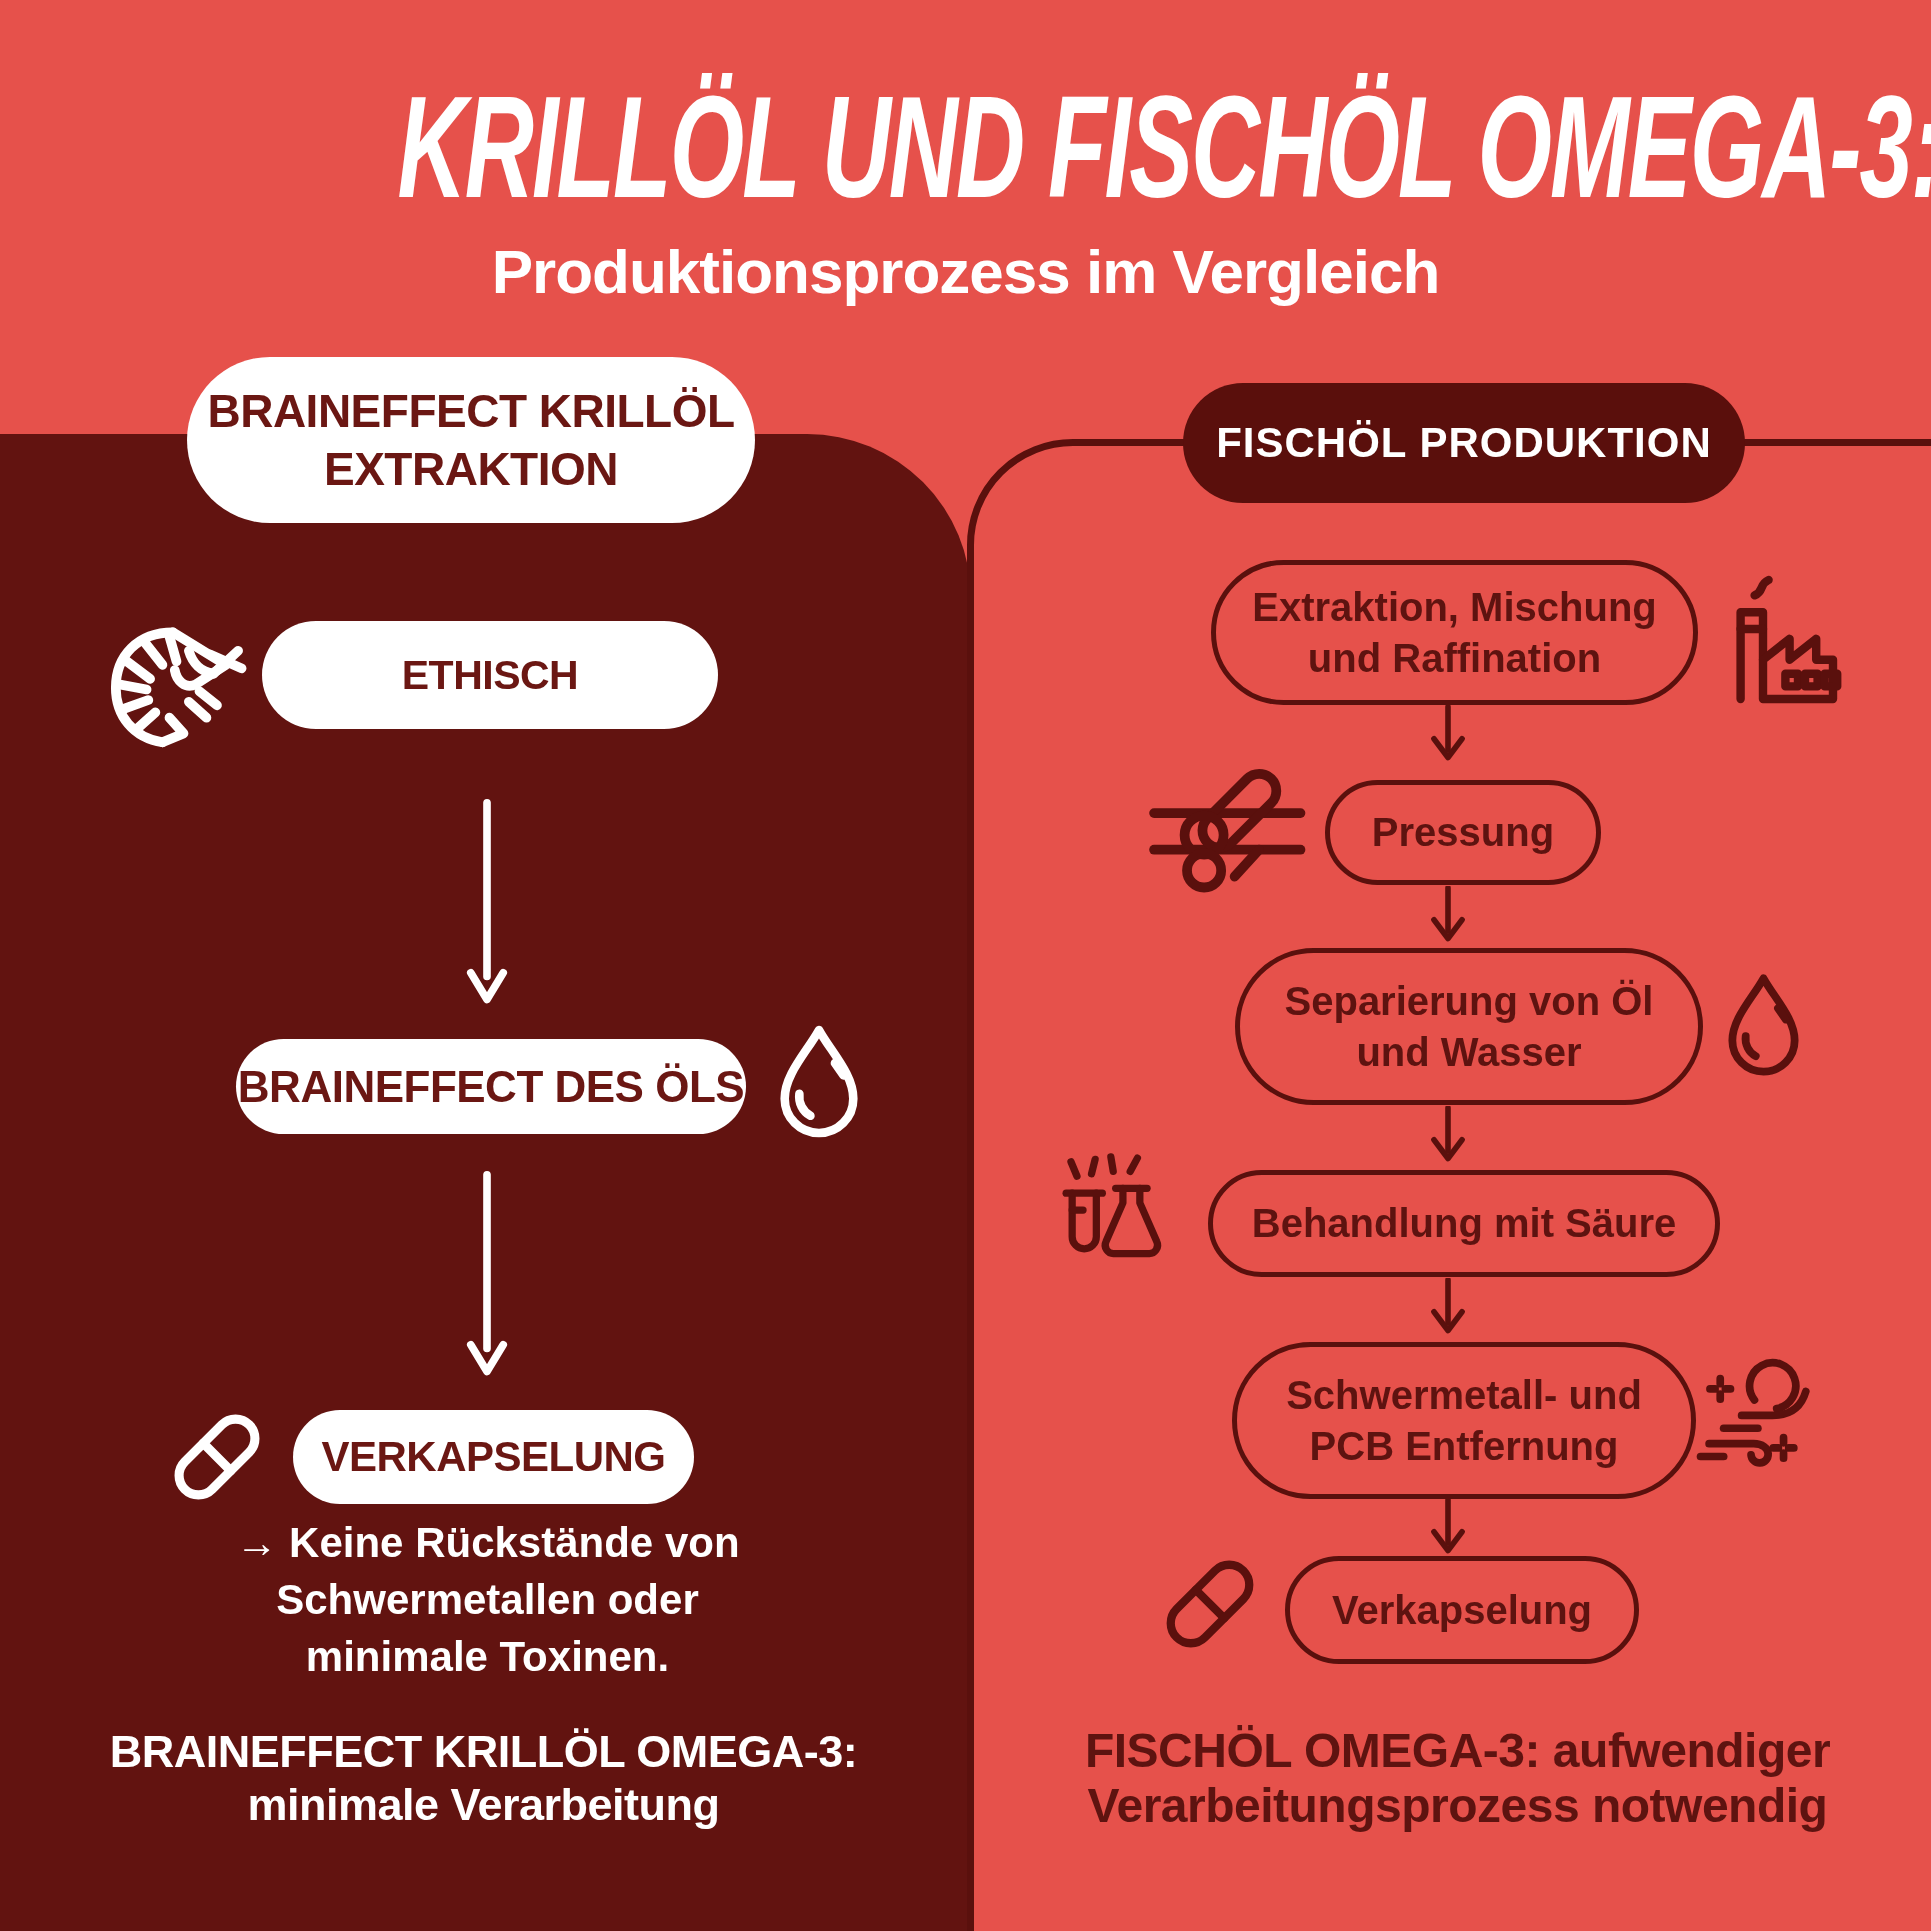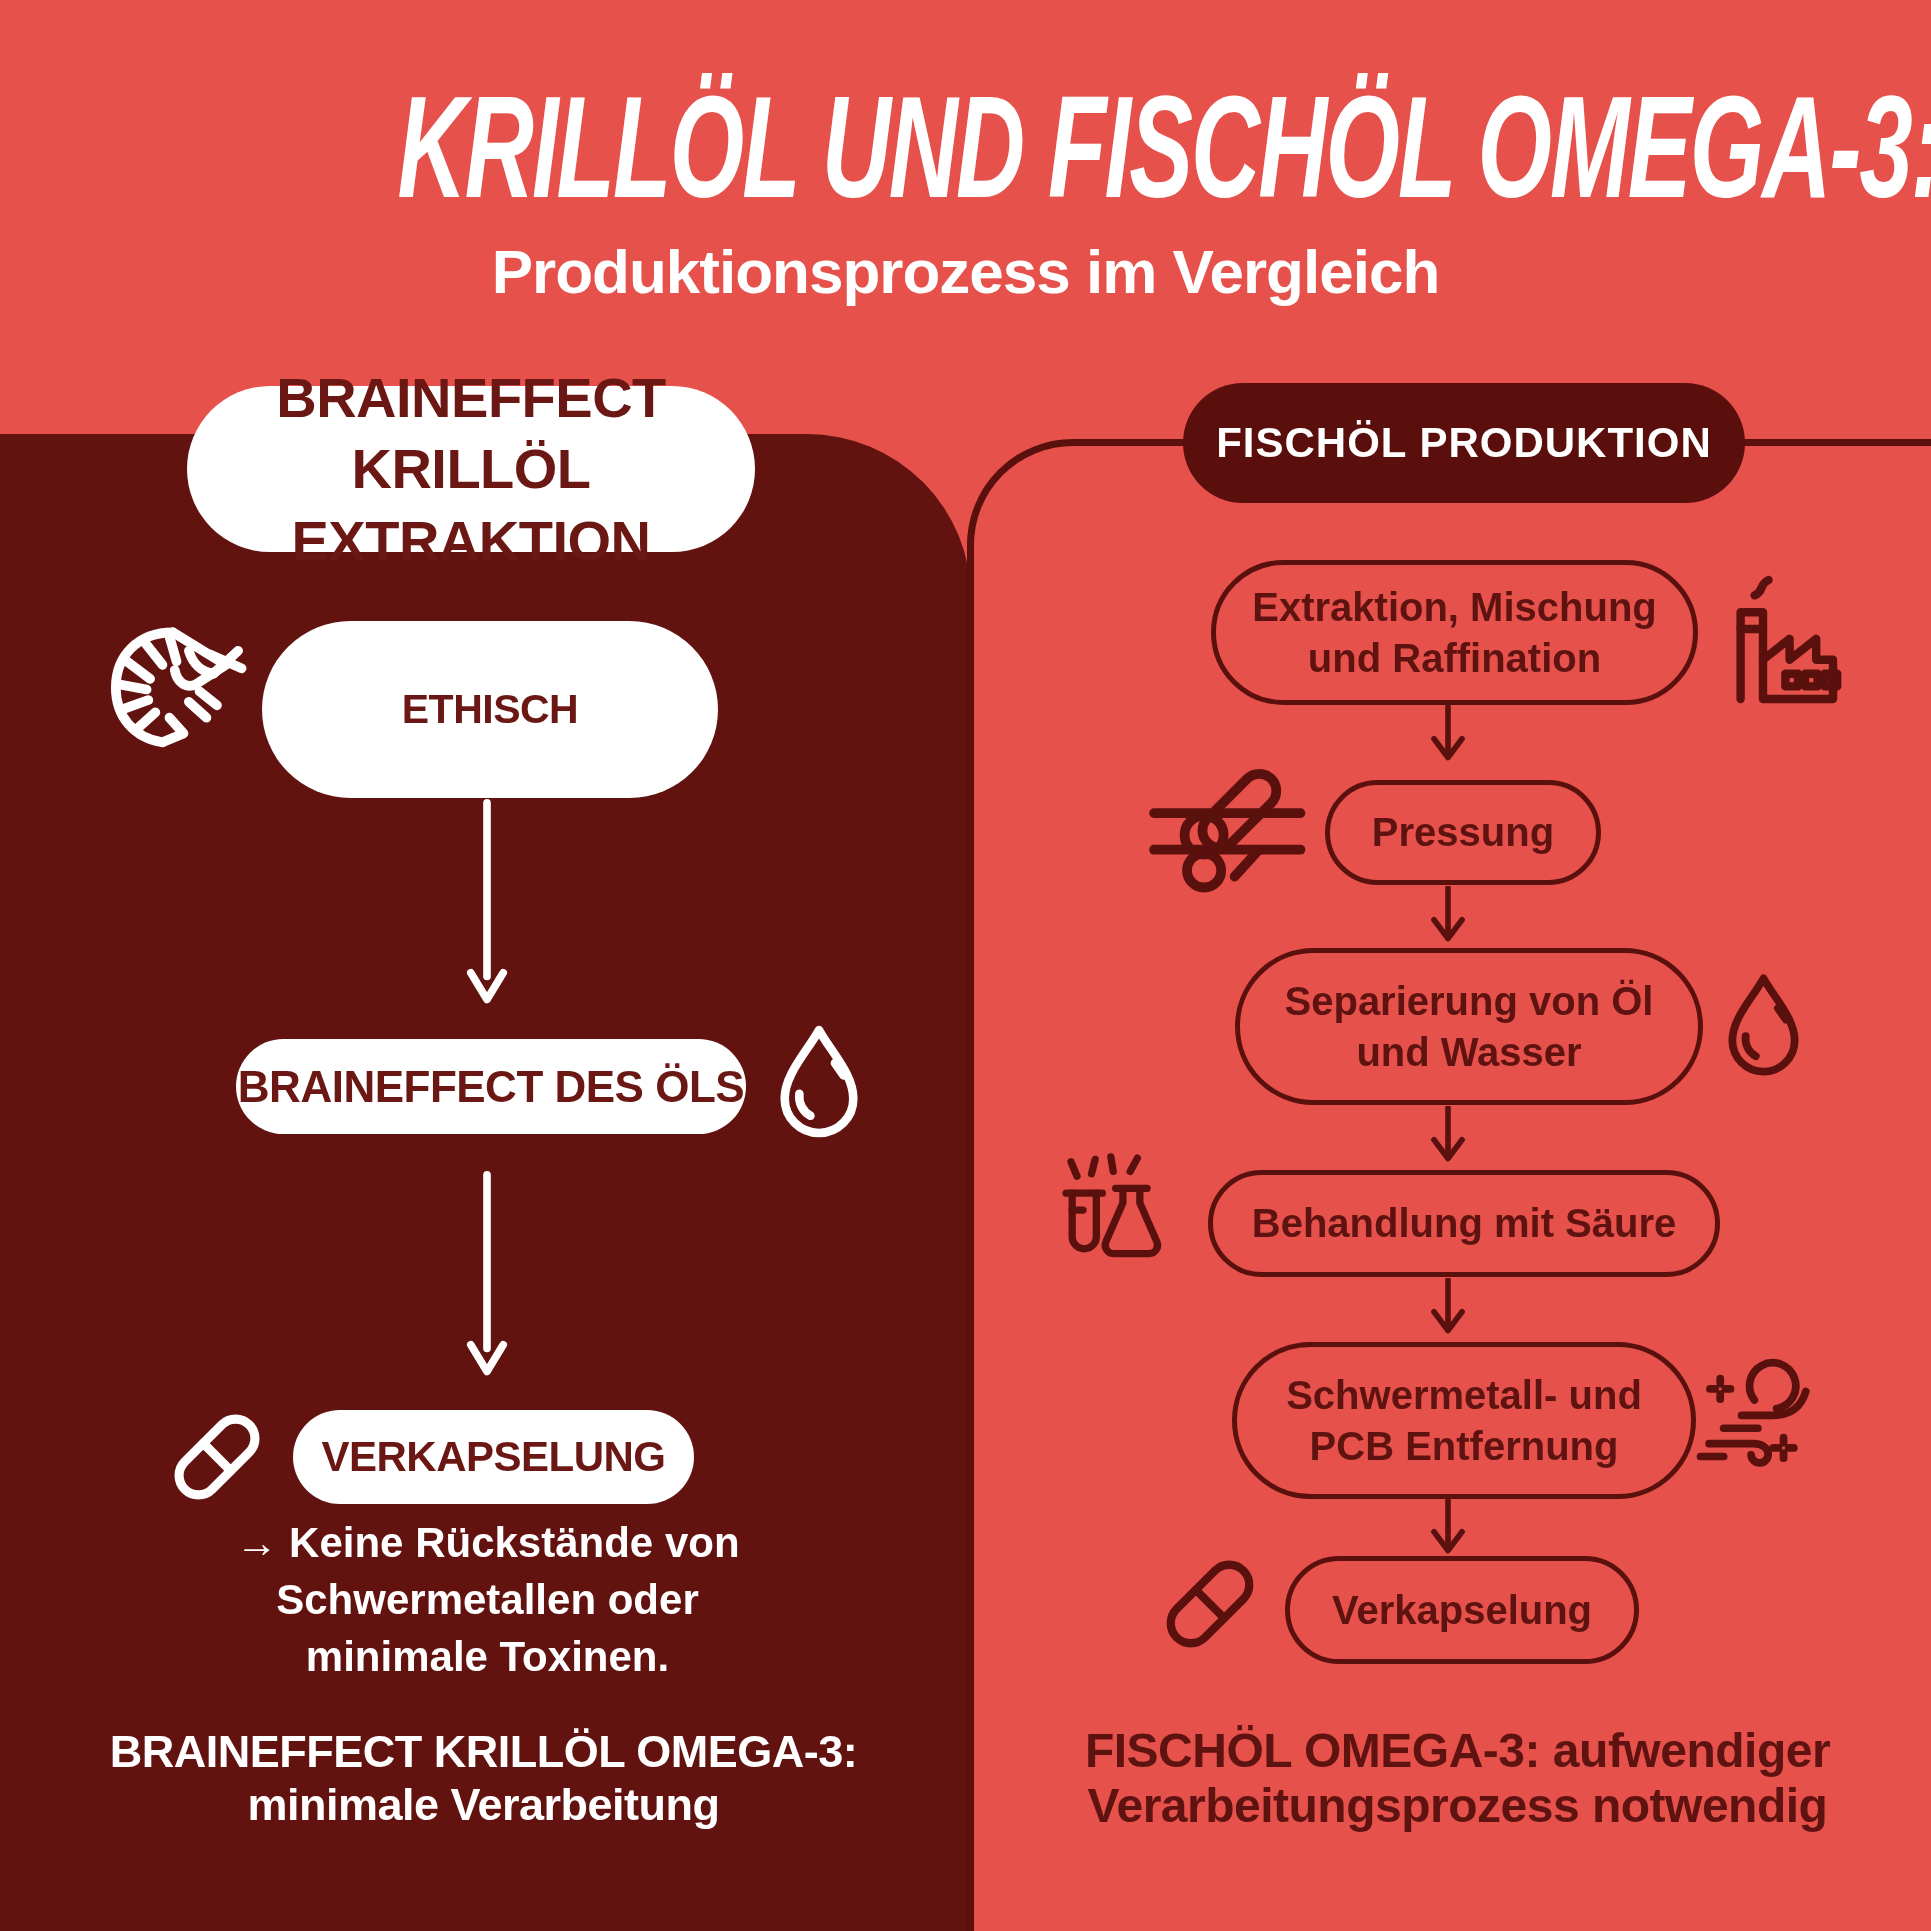--- a/index.html
+++ b/index.html
@@ -43,21 +43,21 @@
 
   <div class="abs title-wrap">
     <span class="title-inner">KRILLÖL UND FISCHÖL OMEGA-3:</span>
   </div>
   <div class="abs subtitle">Produktionsprozess im Vergleich</div>
 
   <div class="abs left-panel"></div>
 
   <div class="abs right-outline"></div>
 
-  <div class="abs pill pill-white center-text l2" style="left:187px;top:357px;width:568px;height:166px;font-size:56px;margin-top:29px;">
+  <div class="abs pill pill-white center-text l2" style="left:187px;top:357px;width:568px;height:166px;font-size:46px;">
     <span>BRAINEFFECT KRILLÖL</span>
     <span>EXTRAKTION</span>
   </div>
 
   <div class="abs pill pill-dark center-text" style="left:1183px;top:383px;width:562px;height:120px;font-size:42px;">
     <span>FISCHÖL PRODUKTION</span>
   </div>
 
   <div class="abs icon icon-white" style="left:85px;top:610px;width:176px;height:159px;">
     <svg viewBox="0 0 200 180" fill="none" stroke="currentColor" stroke-width="11" stroke-linecap="round" stroke-linejoin="round">
@@ -71,21 +71,21 @@
       <path d="M66 34 L88 62"></path>
       <path d="M45 56 L74 78"></path>
       <path d="M38 84 L70 90"></path>
       <path d="M44 112 L72 102"></path>
       <path d="M60 134 L80 116"></path>
       <path d="M118 104 L138 122"></path>
       <path d="M130 92 L150 108"></path>
     </svg>
   </div>
 
-  <div class="abs pill pill-white center-text l2" style="left:262px;top:621px;width:456px;height:177px;font-size:41px;">
+  <div class="abs pill pill-white center-text l2" style="left:262px;top:621px;width:456px;height:108px;font-size:41px;">
     <span>ETHISCH</span>
   </div>
 
   <div class="abs icon icon-white" style="left:466px;top:798px;width:42px;height:210px;">
     <svg viewBox="0 0 44 218" fill="none" stroke="currentColor" stroke-width="8" stroke-linecap="round" stroke-linejoin="round">
       <line x1="22" y1="4" x2="22" y2="186"></line>
       <path d="M5 182 L22 210 L39 182"></path>
     </svg>
   </div>
 

